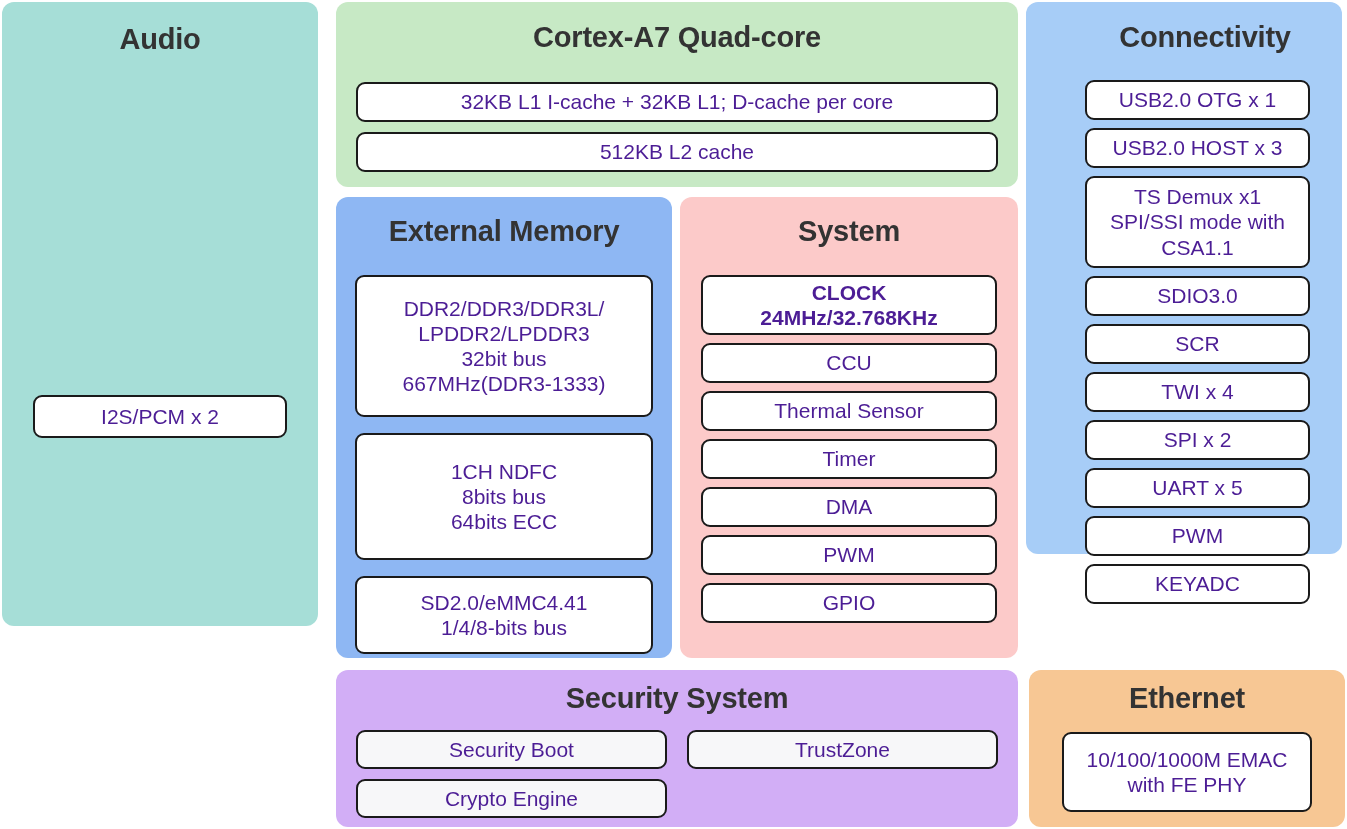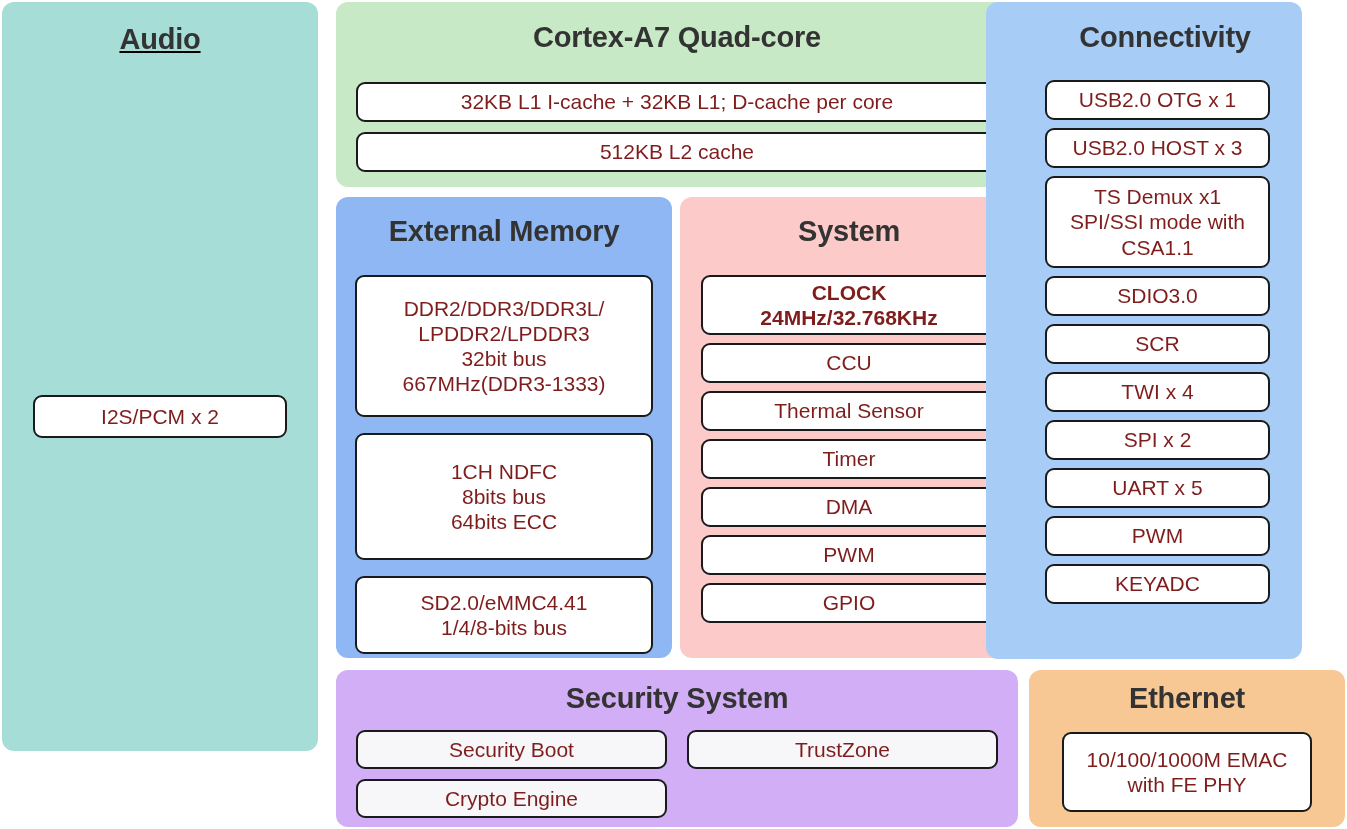--- a/index.html
+++ b/index.html
@@ -34,36 +34,35 @@
     font-size: 29px;
     letter-spacing: -0.2px;
     line-height: 1;
   }
 
   
   .box {
     background: #ffffff;
     border: 2px solid #1a1a1a;
     border-radius: 9px;
-    color: #7f1d1d;
+    color: #4c1d95;
     font-size: 21px;
     line-height: 1.2;
     display: flex;
     align-items: center;
     justify-content: center;
     text-align: center;
     white-space: pre-line;
   }
 
   
   #audio-panel {
     left: 2px; top: 2px;
-    width: 316px; height: 749px;
+    width: 316px; height: 624px;
     background: #a6ded7;
-    text-decoration: underline;
   }
   #audio-panel .panel-title { margin-top: 23px; }
   #audio-box {
     position: absolute;
     left: 31px; top: 393px;
     width: 254px; height: 43px;
   }
 
   
   #cortex-panel {
@@ -105,22 +104,22 @@
   #system-panel .boxwrap {
     position: absolute;
     left: 21px; right: 21px; top: 78px;
     display: flex; flex-direction: column; gap: 8px;
   }
   #system-box-0 { height: 60px; font-weight: bold; }
   #system-panel .box-s { height: 40px; }
 
   
   #conn-panel {
-    left: 986px; top: 2px;
-    width: 316px; height: 657px;
+    left: 1026px; top: 2px;
+    width: 316px; height: 552px;
     background: #a7cdf7;
     padding-left: 42px;
   }
   #conn-panel .panel-title { margin-top: 21px; }
   #conn-panel .boxwrap {
     position: absolute;
     left: 32px; right: 32px; top: 78px;
     display: flex; flex-direction: column; gap: 8px;
   }
   #conn-panel .box { height: 40px; margin-left: 27px; }

